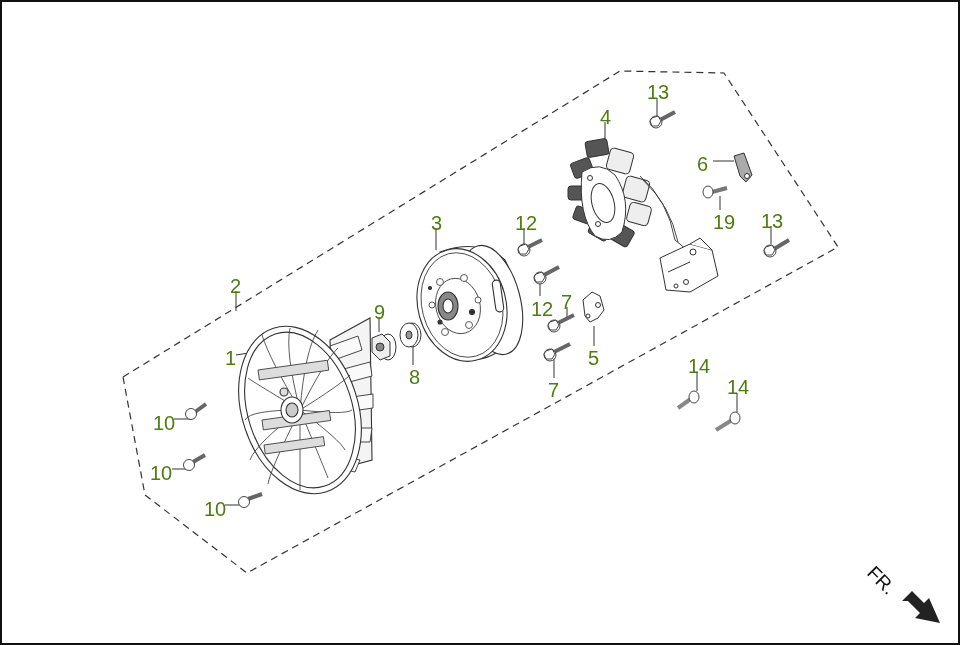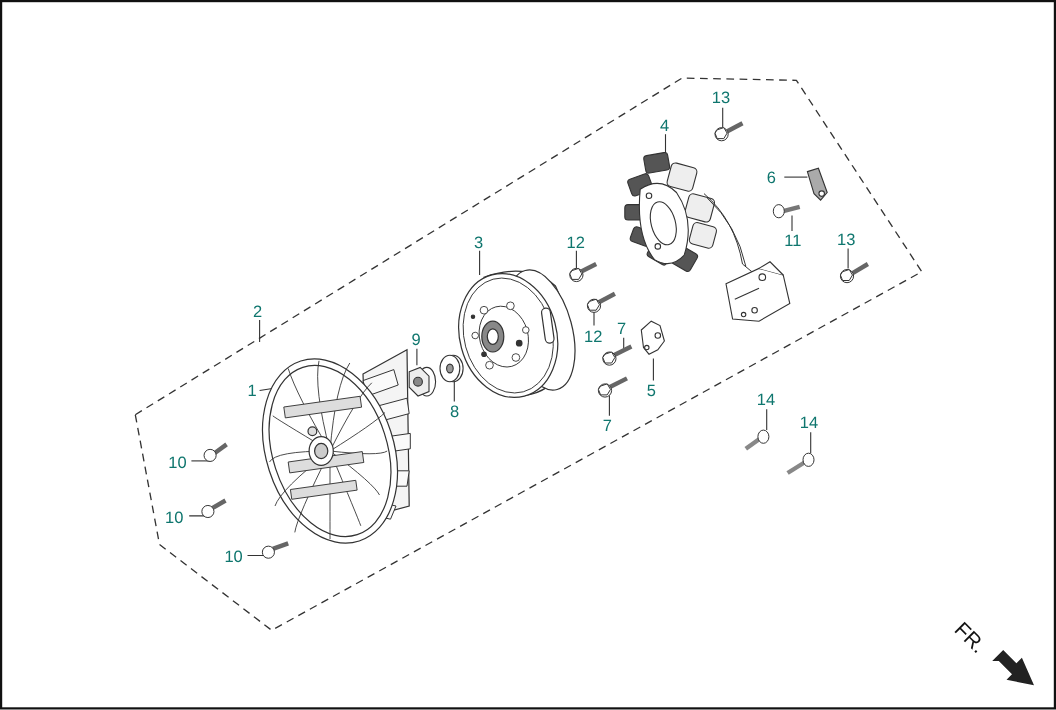--- a/index.html
+++ b/index.html
@@ -4,21 +4,21 @@
   <style>
     html, body { margin: 0; padding: 0; background: #ffffff; }
     body { width: 960px; height: 645px; overflow: hidden; }
     .frame {
       position: absolute; left: 0; top: 0; width: 956px; height: 641px;
       border: 2px solid #111; background: #fff;
     }
     svg { position: absolute; left: 0; top: 0; }
     .lbl {
       position: absolute; font-family: "Liberation Sans", sans-serif;
-      font-size: 15px; color: #0f766e; line-height: 1; white-space: nowrap;
+      font-size: 20px; color: #4d7c0f; line-height: 1; white-space: nowrap;
     }
     .fr {
       position: absolute; font-family: "Liberation Sans", sans-serif;
       font-size: 19px; color: #111; transform: rotate(45deg); transform-origin: left top;
     }
   </style>
 </head>
 <body>
 
 <div class="frame"></div>
@@ -241,21 +241,21 @@
 <div class="lbl" style="left:600px;top:107px;">4</div>
 <div class="lbl" style="left:588px;top:348px;">5</div>
 <div class="lbl" style="left:697px;top:154px;">6</div>
 <div class="lbl" style="left:561px;top:292px;">7</div>
 <div class="lbl" style="left:548px;top:380px;">7</div>
 <div class="lbl" style="left:409px;top:367px;">8</div>
 <div class="lbl" style="left:374px;top:302px;">9</div>
 <div class="lbl" style="left:153px;top:413px;">10</div>
 <div class="lbl" style="left:150px;top:463px;">10</div>
 <div class="lbl" style="left:204px;top:499px;">10</div>
-<div class="lbl" style="left:713px;top:212px;">11</div>
+<div class="lbl" style="left:713px;top:212px;">19</div>
 <div class="lbl" style="left:515px;top:213px;">12</div>
 <div class="lbl" style="left:531px;top:299px;">12</div>
 <div class="lbl" style="left:647px;top:82px;">13</div>
 <div class="lbl" style="left:761px;top:211px;">13</div>
 <div class="lbl" style="left:688px;top:356px;">14</div>
 <div class="lbl" style="left:727px;top:377px;">14</div>
 
 <div class="fr" style="left:878px;top:562px;">FR.</div>
 
 </body></html>

